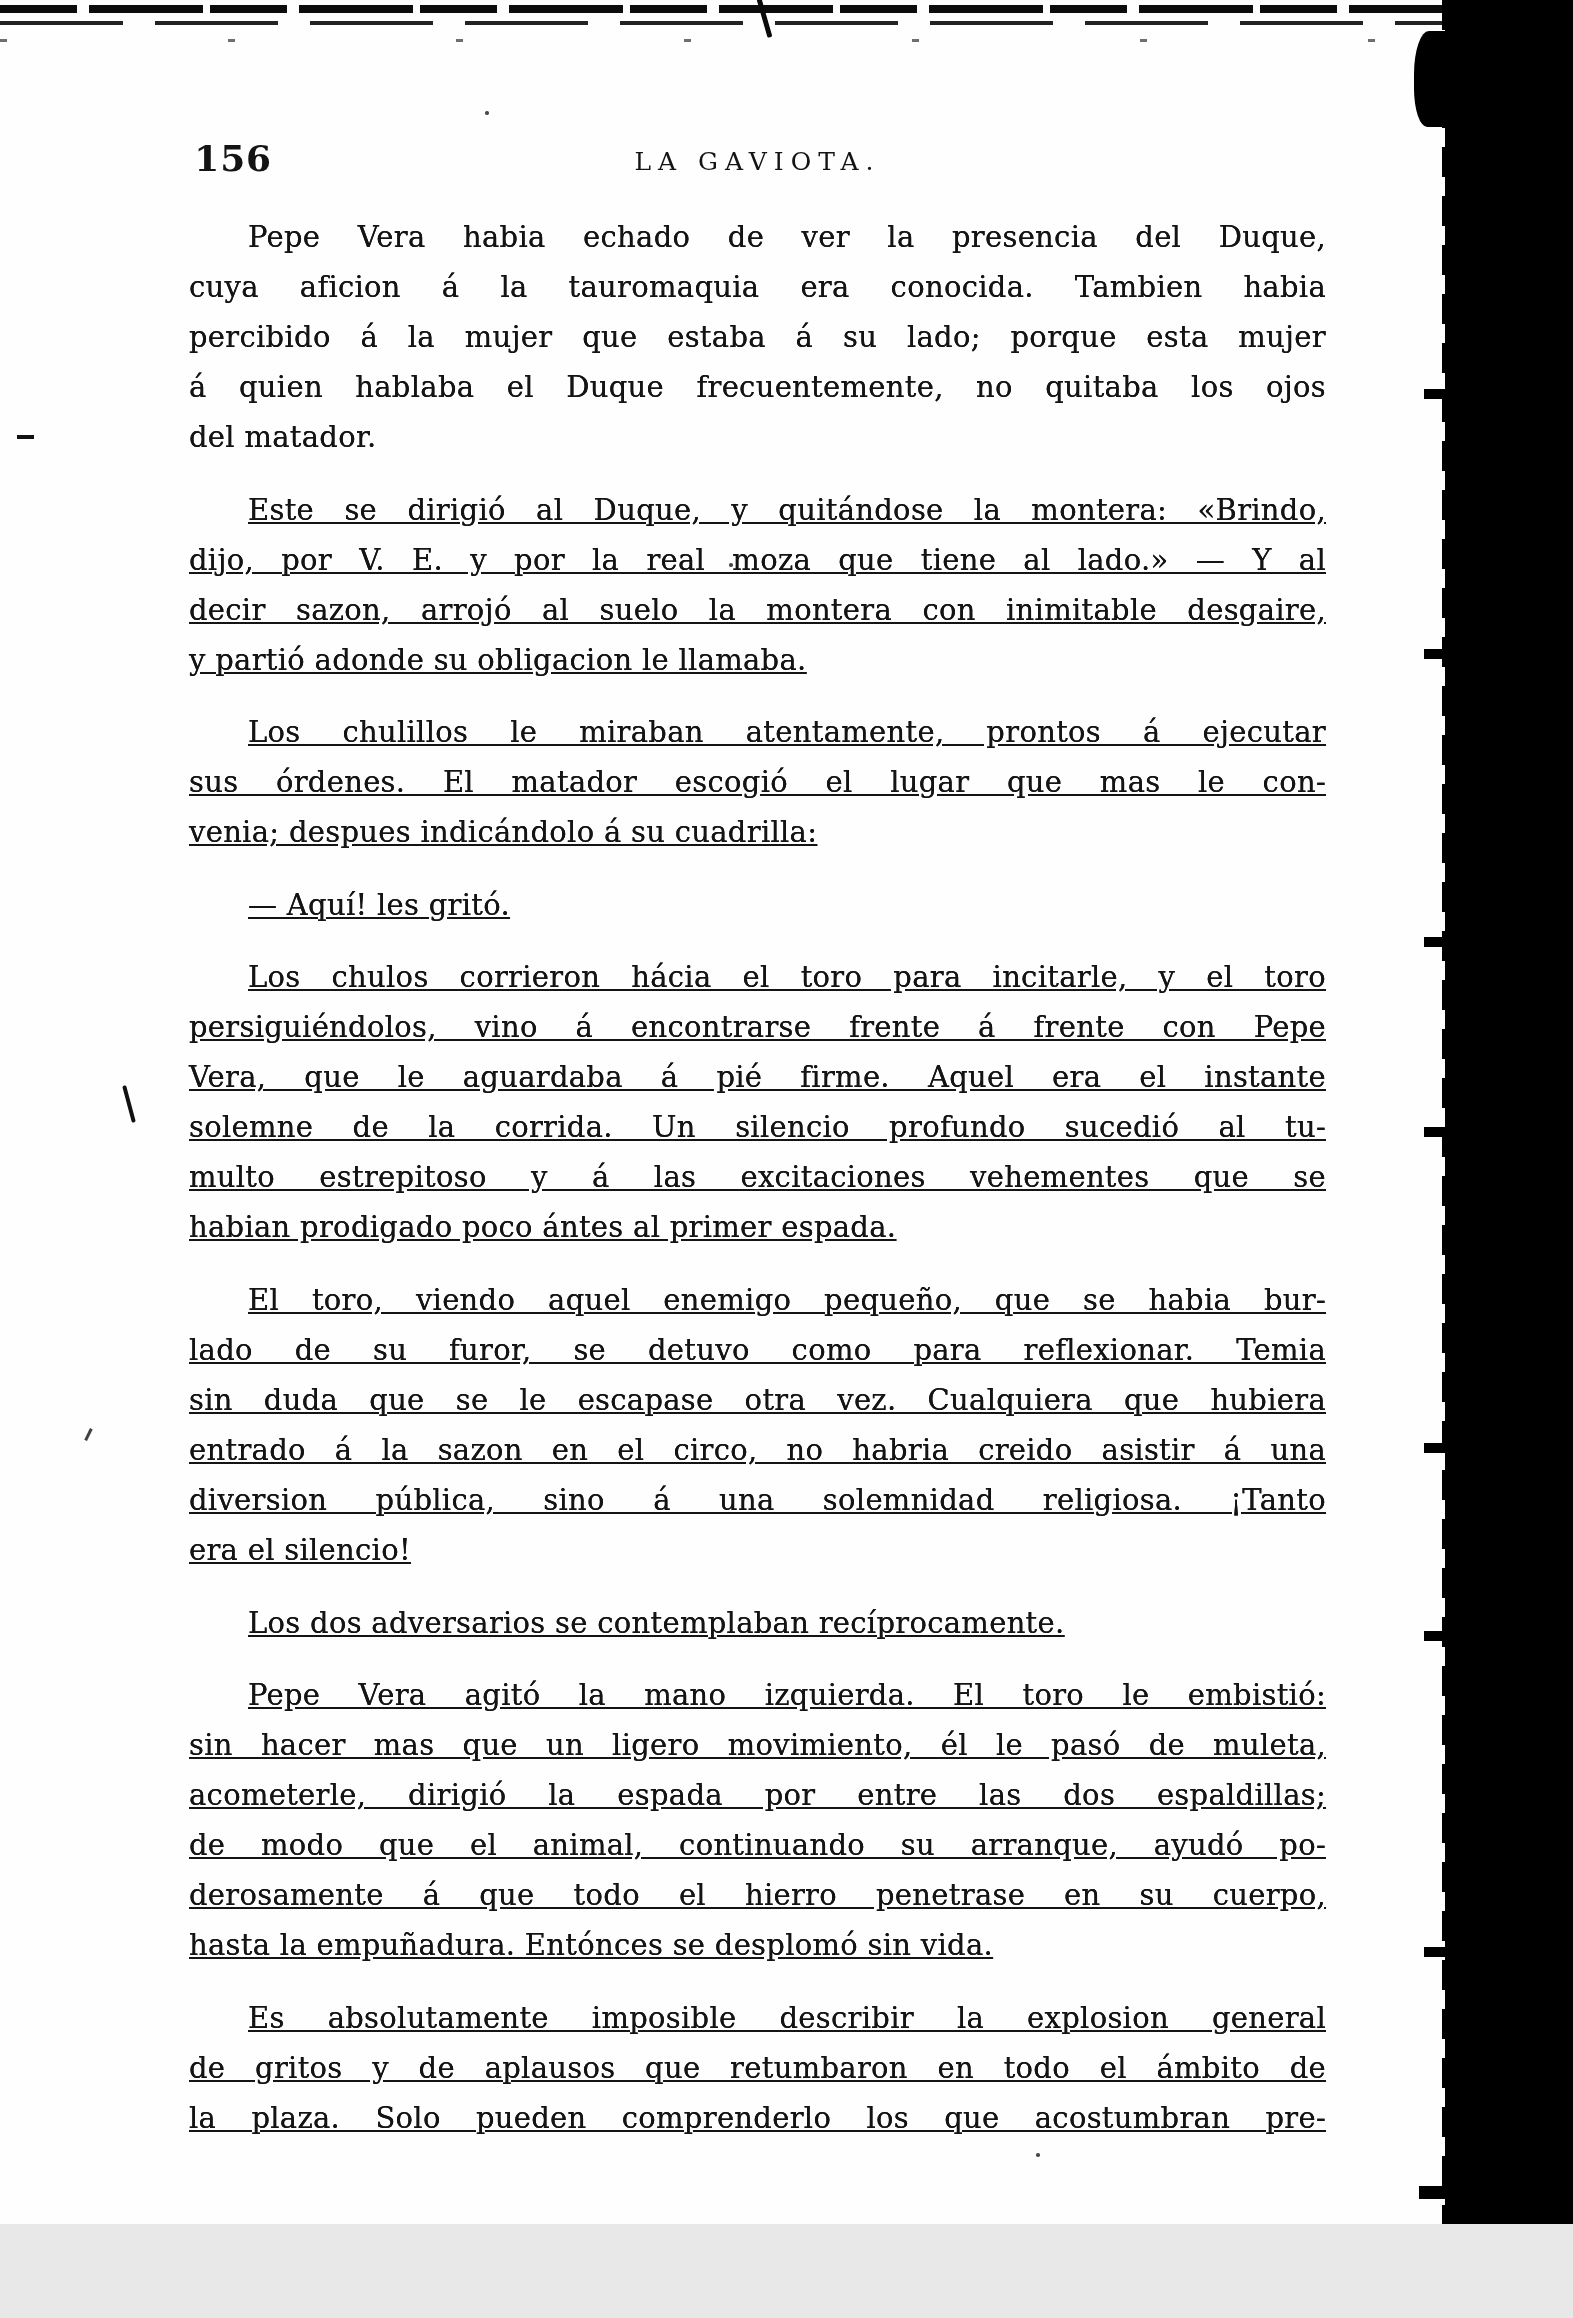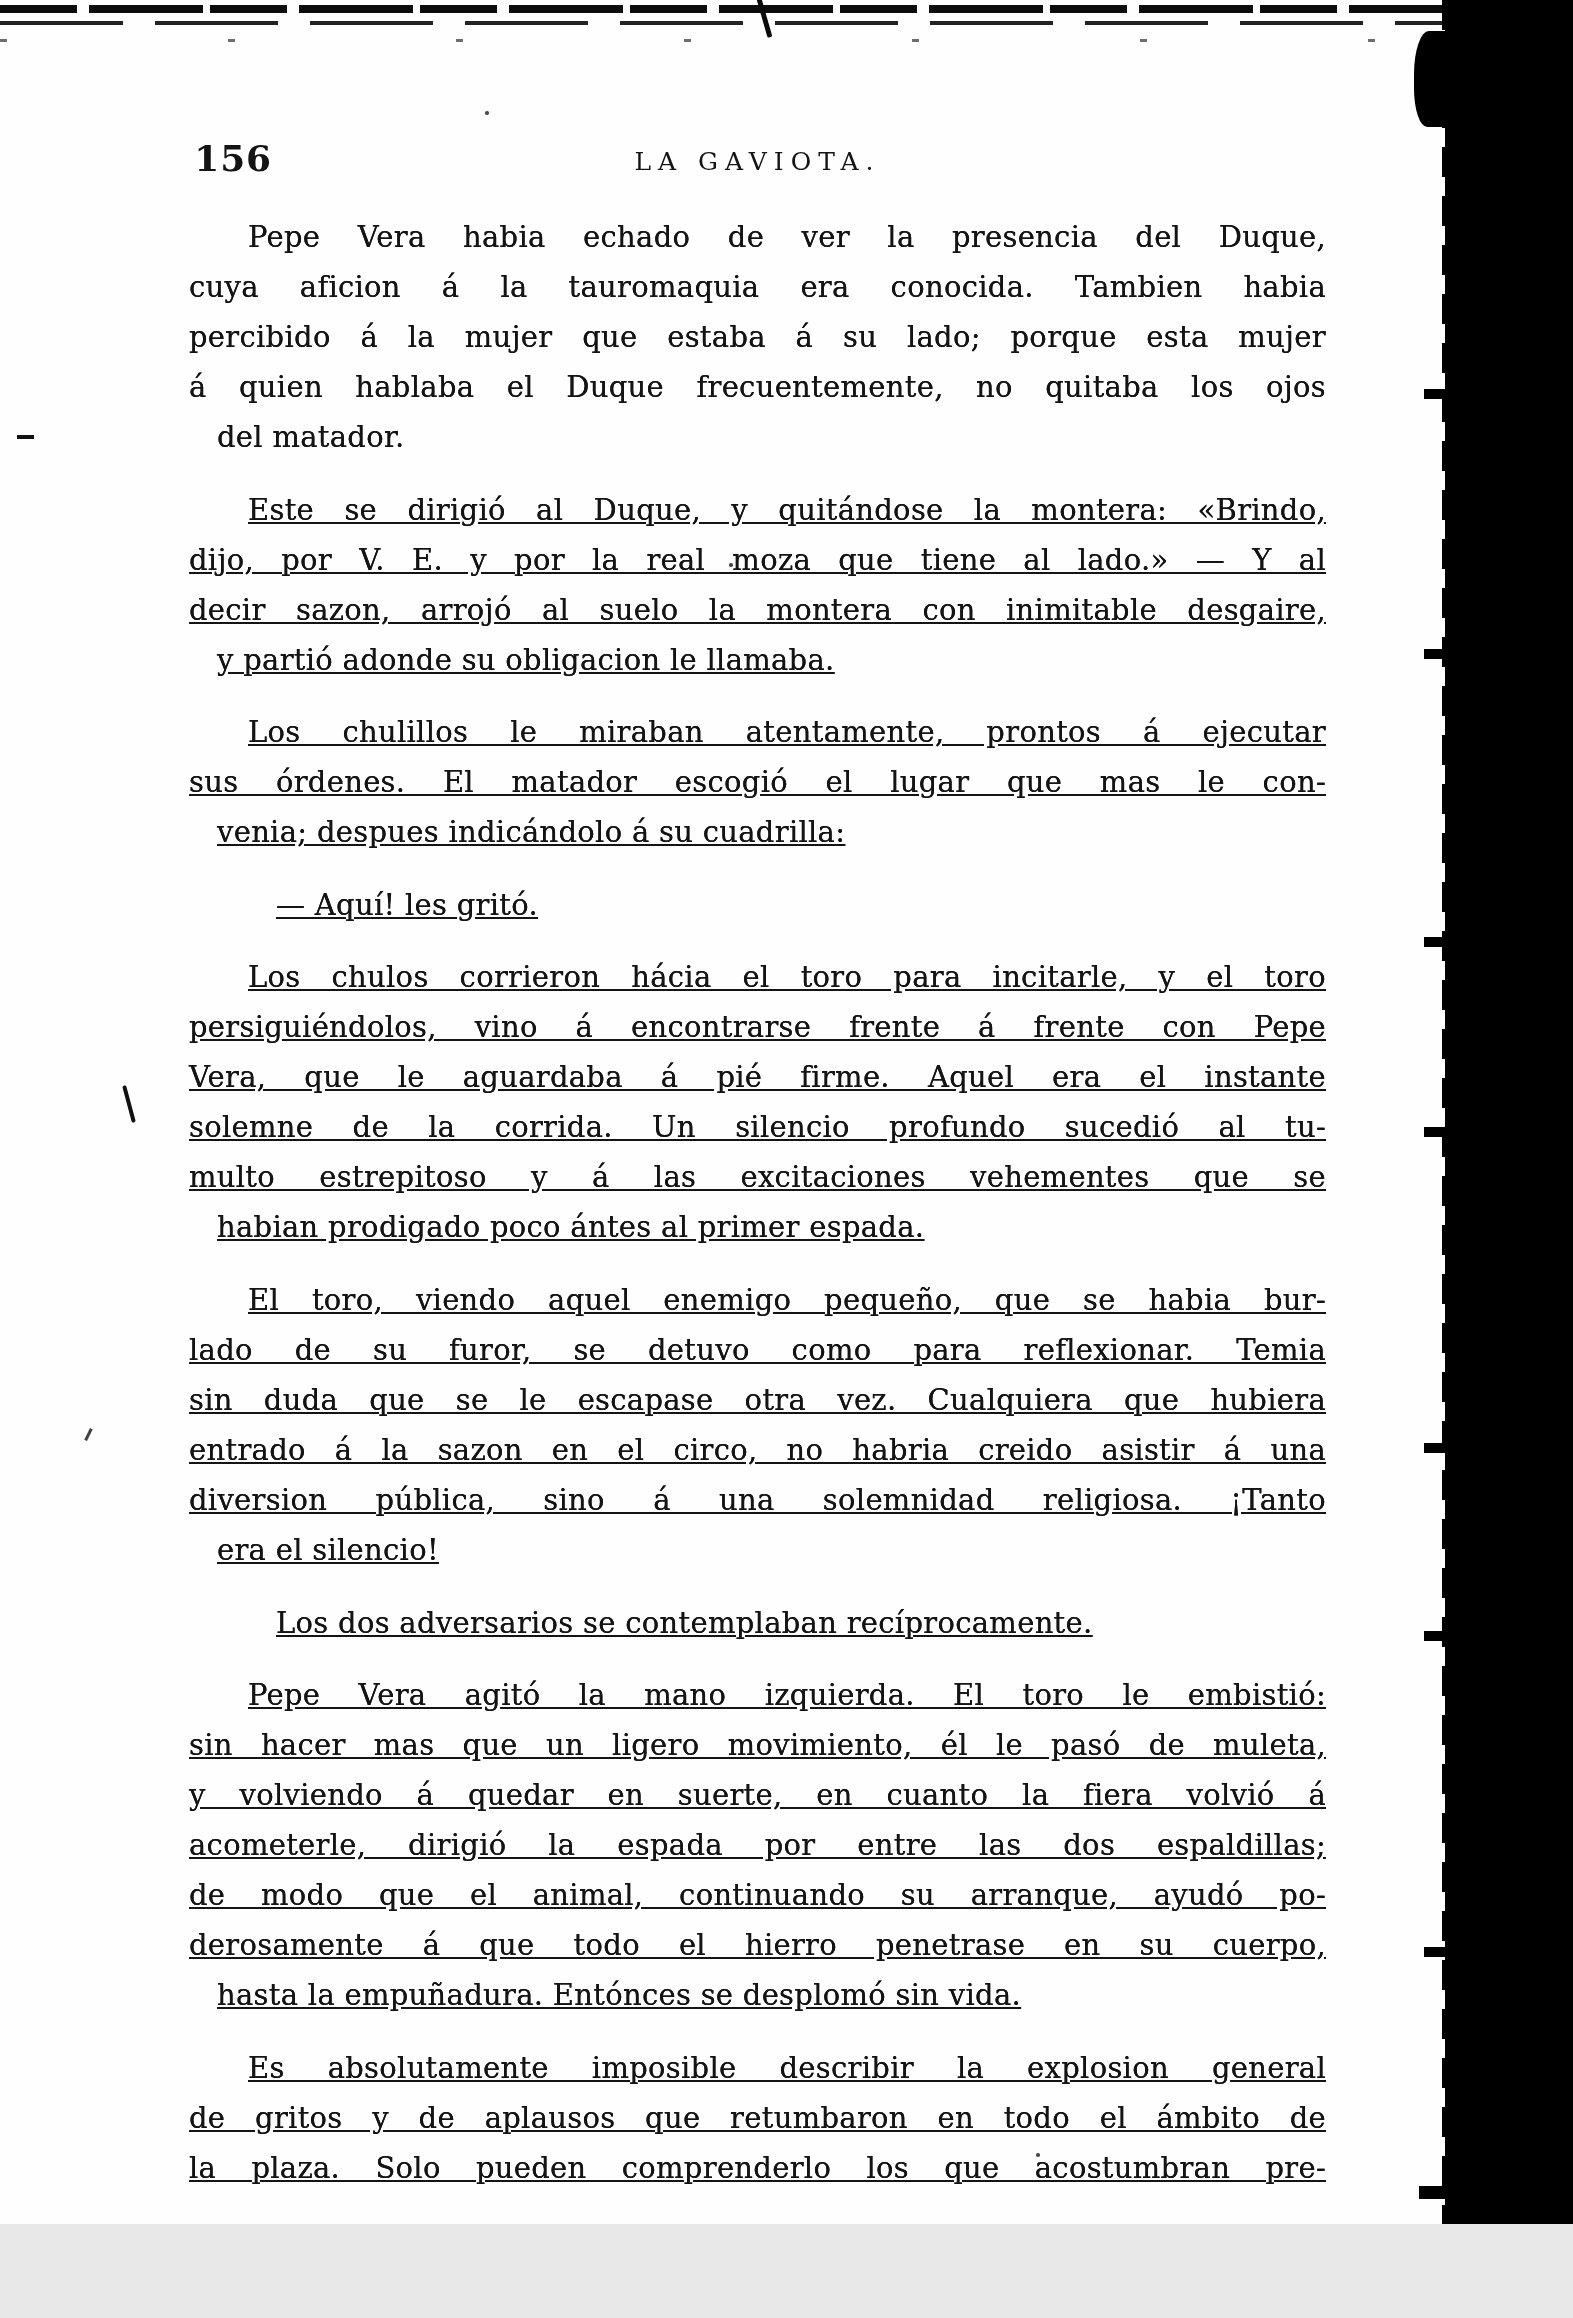--- a/index.html
+++ b/index.html
@@ -66,21 +66,21 @@
   }
   
   .bodytext{
     position:absolute;left:189px;top:212px;width:1137px;
     font-size:29px;line-height:50px;letter-spacing:0.3px;
     text-shadow:0 0 0.4px var(--ink);
   }
   .para + .para{margin-top:22.6px;text-decoration:underline;}
   .tl{text-align:justify;text-align-last:justify;white-space:normal;}
   .tl.first{padding-left:59px;}
-  .tl.last{text-align-last:left;margin-left:28px;}
+  .tl.last{text-align-last:left;}
 </style>
 </head>
 <body>
 
 <div class="page">
 
   <div class="edge1"></div>
   <div class="edge2"></div>
   <div class="edge3"></div>
   <div class="notch"></div>
@@ -146,21 +146,20 @@
         <div class="tl">entrado á la sazon en el circo, no habria creido asistir á una</div>
         <div class="tl">diversion pública, sino á una solemnidad religiosa.  ¡Tanto</div>
         <div class="tl last">era el silencio!</div>
       </div>
       <div class="para">
         <div class="tl first last">Los dos adversarios se contemplaban recíprocamente.</div>
       </div>
       <div class="para">
         <div class="tl first">Pepe Vera agitó la mano izquierda.  El toro le embistió:</div>
         <div class="tl">sin hacer mas que un ligero movimiento, él le pasó de muleta,</div>
-        <div class="tl">y volviendo á quedar en suerte, en cuanto la fiera volvió á</div>
         <div class="tl">acometerle, dirigió la espada por entre las dos espaldillas;</div>
         <div class="tl">de modo que el animal, continuando su arranque, ayudó po-</div>
         <div class="tl">derosamente á que todo el hierro penetrase en su cuerpo,</div>
         <div class="tl last">hasta la empuñadura.  Entónces se desplomó sin vida.</div>
       </div>
       <div class="para">
         <div class="tl first">Es absolutamente imposible describir la explosion general</div>
         <div class="tl">de gritos y de aplausos que retumbaron en todo el ámbito de</div>
         <div class="tl">la plaza.  Solo pueden comprenderlo los que acostumbran pre-</div>
       </div>

